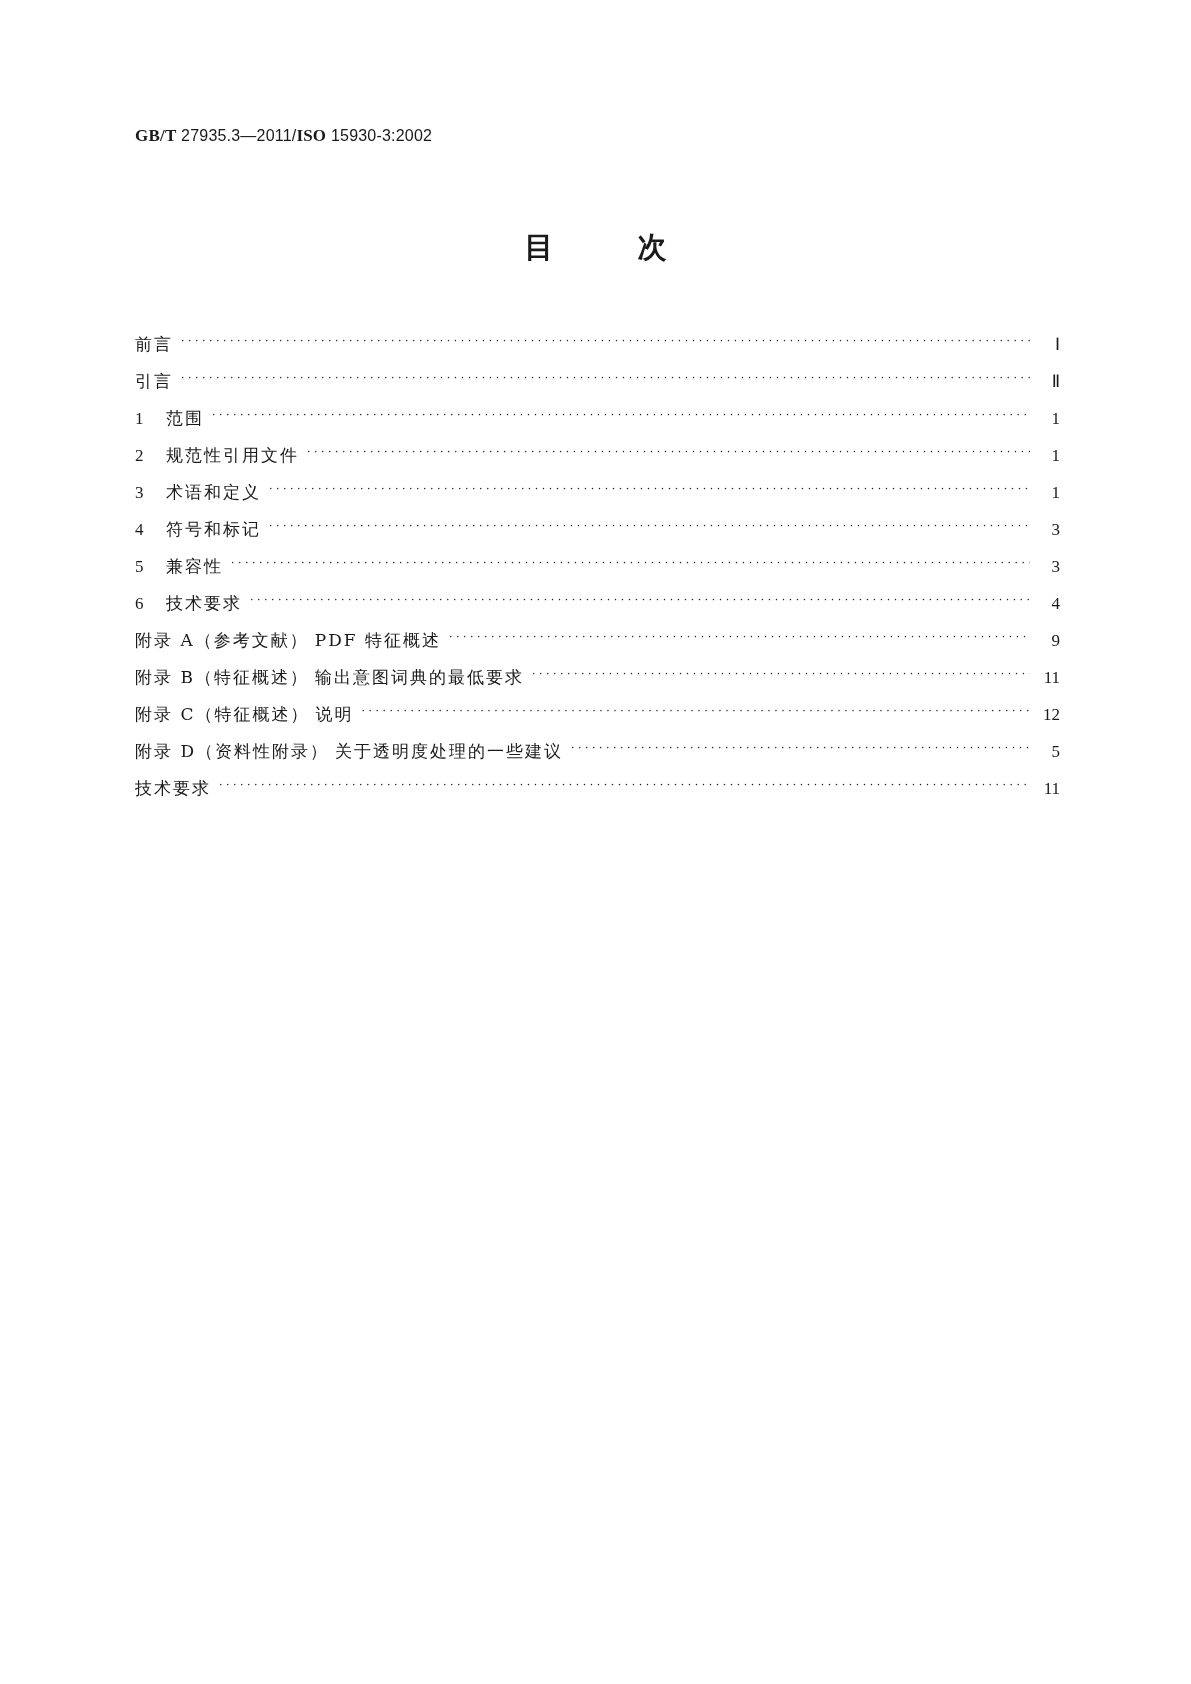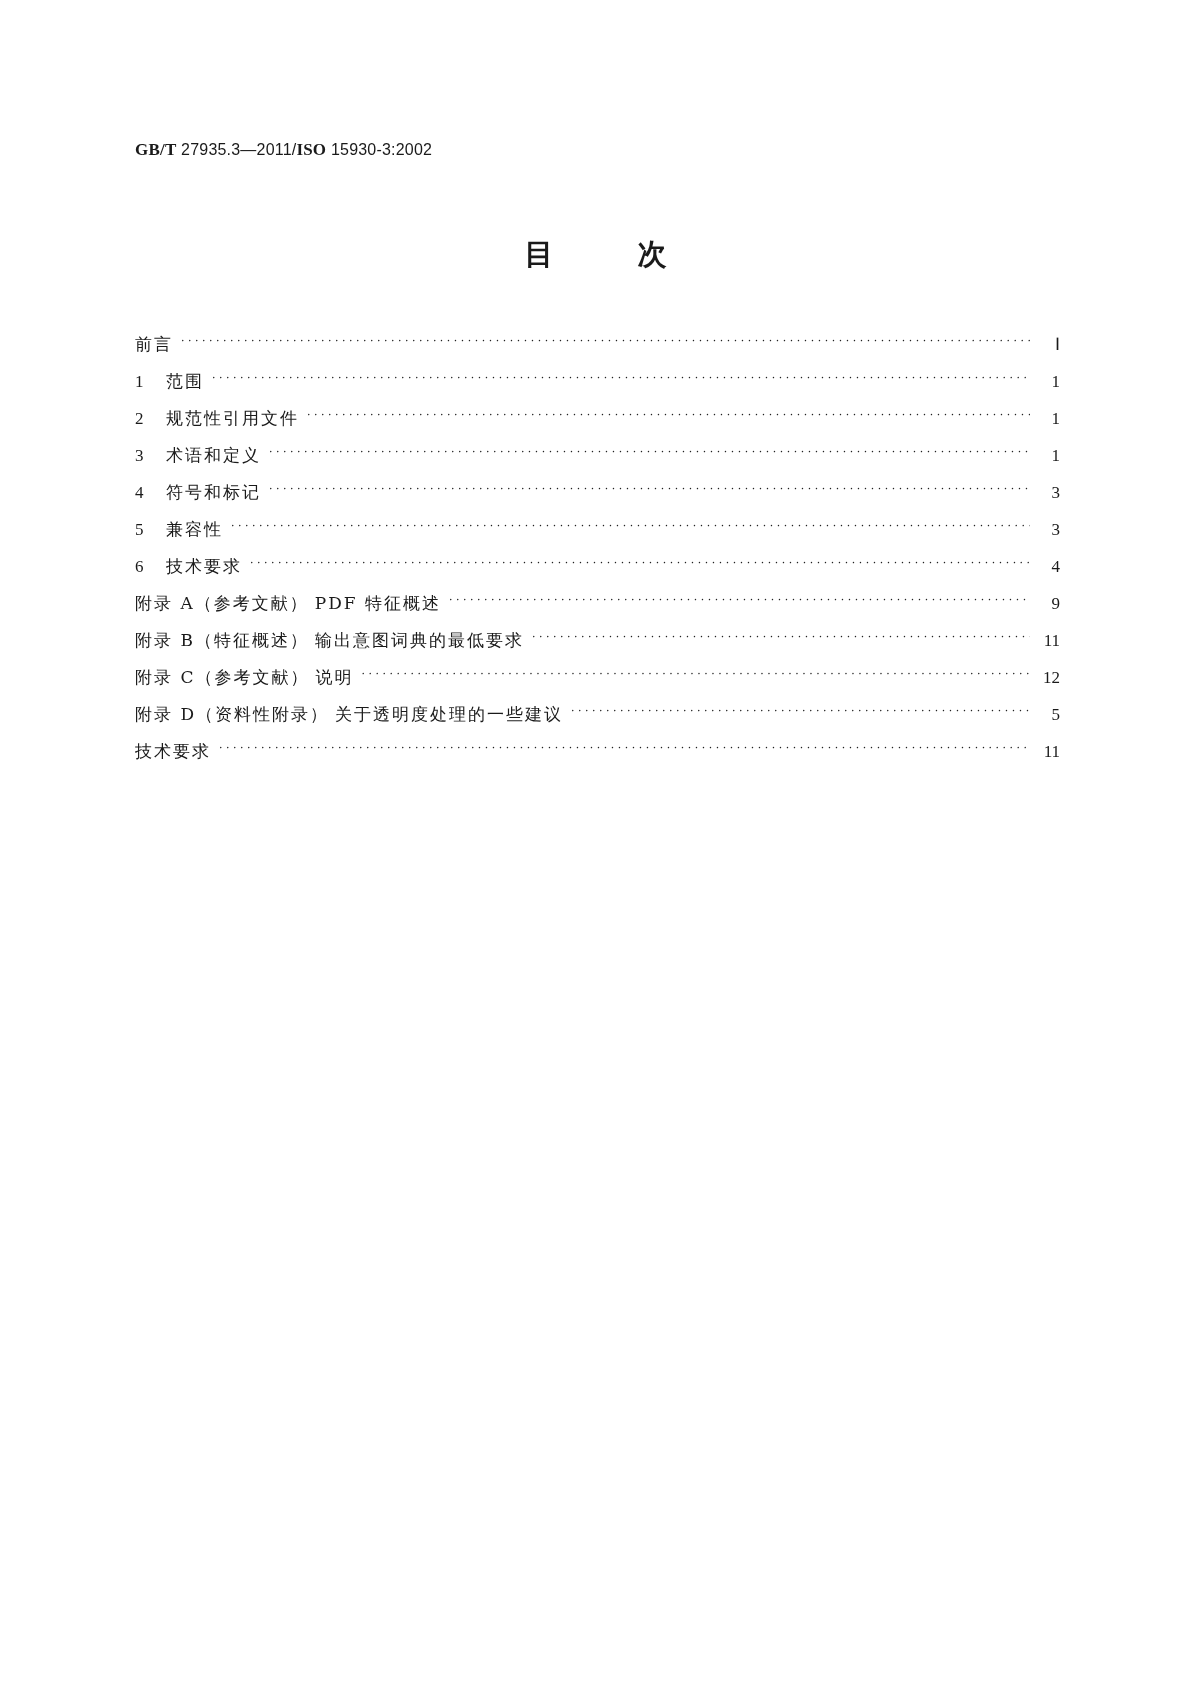--- a/index.html
+++ b/index.html
@@ -1,22 +1,22 @@
 <!DOCTYPE html>
 <html><head>
   <meta charset="utf-8">
   <style>
     html, body { margin: 0; padding: 0; background: #ffffff; }
     body { width: 1191px; height: 1684px; position: relative; overflow: hidden;
            font-family: "DejaVu Serif", "Liberation Serif", serif; color: #1a1a1a; }
-    .header { position: absolute; left: 135px; top: 140px; font-size: 16px; letter-spacing: 0.2px;
+    .header { position: absolute; left: 135px; top: 126px; font-size: 16px; letter-spacing: 0.2px;
               font-family: "Liberation Sans", "DejaVu Sans", sans-serif; }
     .header b { font-family: "Liberation Serif", "DejaVu Serif", serif; font-weight: bold; font-size: 17px; }
     .title { position: absolute; top: 228px; left: 0; width: 1191px; text-align: center;
-             font-family: "DejaVu Sans", sans-serif; font-size: 29px; font-weight: bold; margin-top: 7px; }
+             font-family: "DejaVu Sans", sans-serif; font-size: 29px; font-weight: bold; }
     .title span { display: inline-block; margin: 0 42px; }
     .toc { position: absolute; left: 135px; top: 326px; width: 925px; }
     .row { display: flex; align-items: center; height: 37px; font-size: 17px; letter-spacing: 2px; }
     .num { display: inline-block; width: 31px; font-family: "Liberation Serif", serif; letter-spacing: 0; }
     .label { white-space: nowrap; }
     .annex-prefix { white-space: nowrap; }
     .annex-title { margin-left: 6px; white-space: nowrap; }
     .dots { flex: 1; margin: 0 8px; overflow: hidden; white-space: nowrap; letter-spacing: 3.5px;
             font-size: 11px; position: relative; top: -3px; color: #222; }
     .dots::before { content: "··································································································································································································"; }
@@ -33,20 +33,25 @@
 
 <div class="title">
   <span>目</span><span>次</span>
 </div>
 
 <div class="toc">
   <div class="row">
     <span class="label">前言</span>
     <span class="dots"></span>
     <span class="page">Ⅰ</span>
+  </div>
+  <div class="row">
+    <span class="label">引言</span>
+    <span class="dots"></span>
+    <span class="page">Ⅱ</span>
   </div>
   <div class="row">
     <span class="num">1</span>
     <span class="label">范围</span>
     <span class="dots"></span>
     <span class="page">1</span>
   </div>
   <div class="row">
     <span class="num">2</span>
     <span class="label">规范性引用文件</span>
@@ -83,21 +88,21 @@
     <span class="dots"></span>
     <span class="page">9</span>
   </div>
   <div class="row">
     <span class="annex-prefix">附录 B（特征概述）</span>
     <span class="annex-title">输出意图词典的最低要求</span>
     <span class="dots"></span>
     <span class="page">11</span>
   </div>
   <div class="row">
-    <span class="annex-prefix">附录 C（参考文献）</span>
+    <span class="annex-prefix">附录 C（特征概述）</span>
     <span class="annex-title">说明</span>
     <span class="dots"></span>
     <span class="page">12</span>
   </div>
   <div class="row">
     <span class="annex-prefix">附录 D（资料性附录）</span>
     <span class="annex-title">关于透明度处理的一些建议</span>
     <span class="dots"></span>
     <span class="page">5</span>
   </div>

